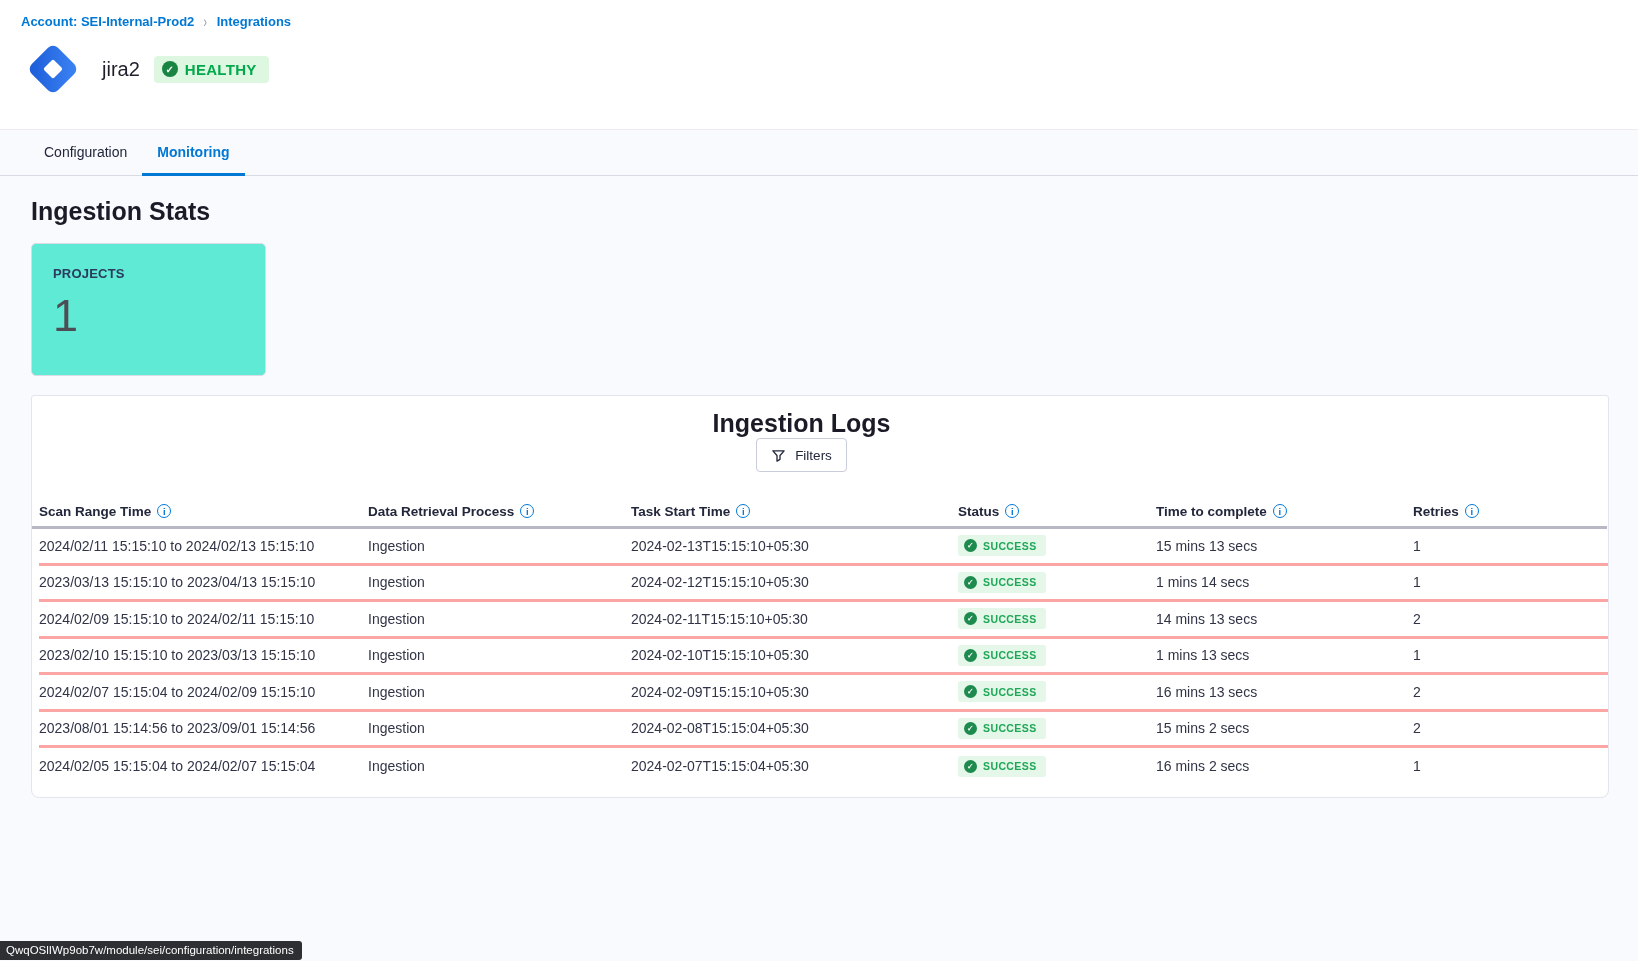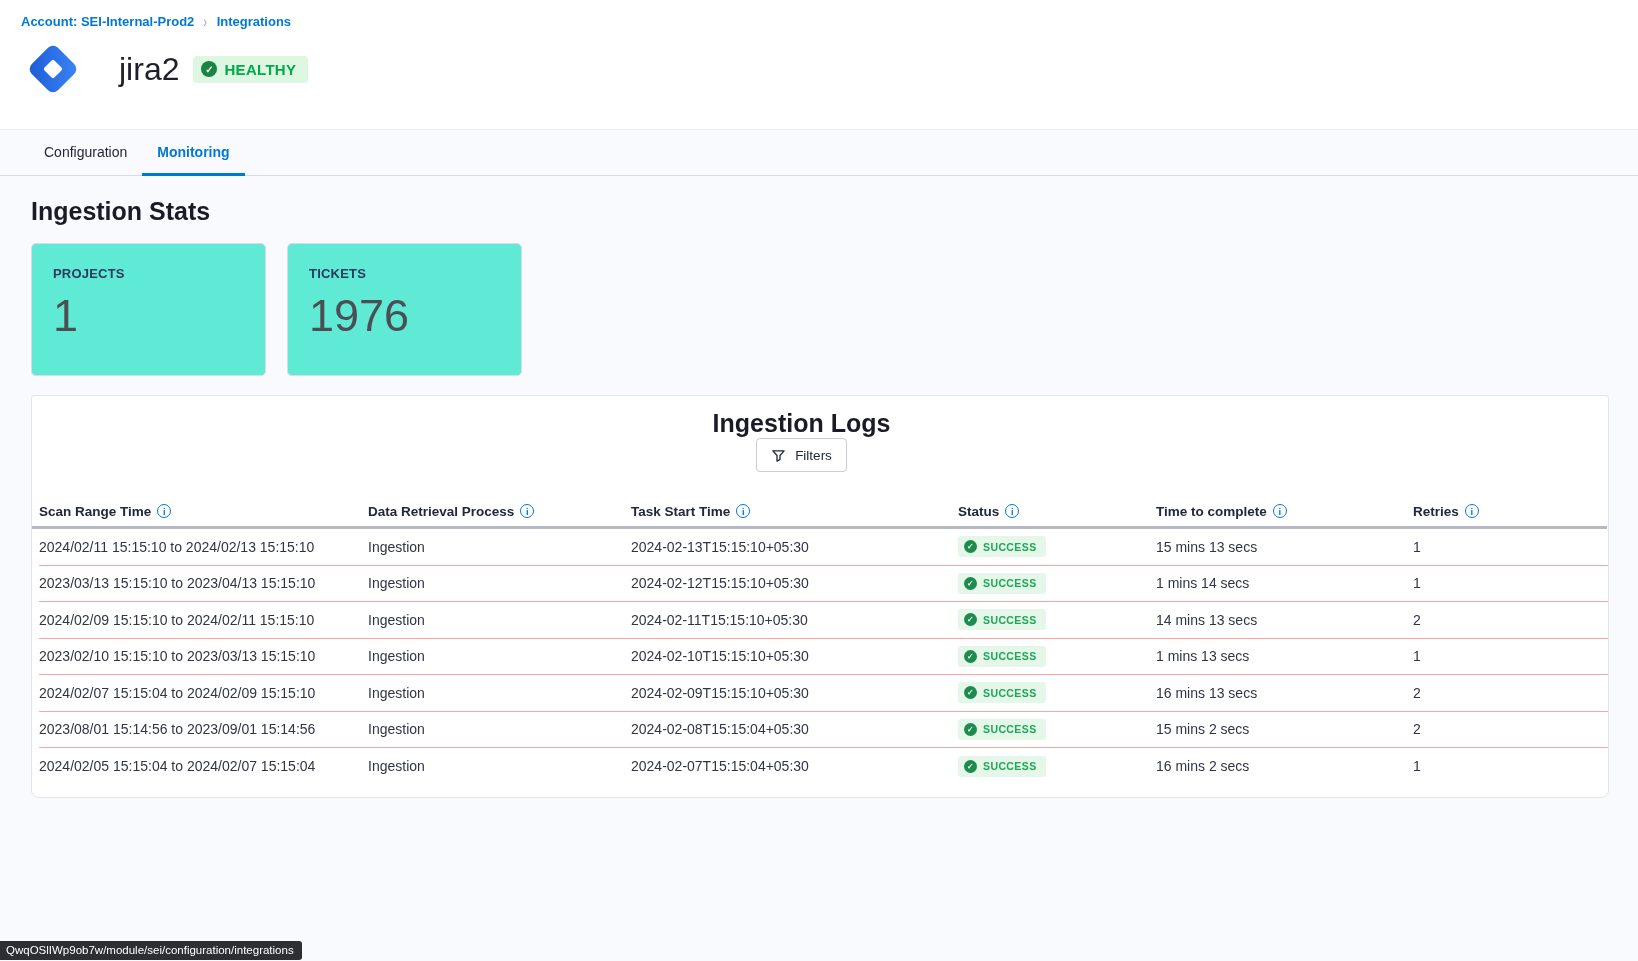--- a/index.html
+++ b/index.html
@@ -16,21 +16,21 @@
     background:#ffffff;
     height:130px;
     padding:14px 0 0 21px;
     border-bottom:1px solid #ececf2;
   }
   .breadcrumb { display:flex; align-items:flex-end; gap:9px; font-size:13px; font-weight:700; }
   .breadcrumb a { color:#0278d5; text-decoration:none; cursor:pointer; }
   .crumb-sep { color:#9a9bae; font-size:13px; font-weight:400; transform:scale(.8,1.2); }
   .title-row { display:flex; align-items:center; margin-top:8px; }
   .jira-logo { width:64px; height:64px; flex:0 0 auto; }
-  .integration-title { font-size:32px; font-weight:500; color:#1f1f2b; margin-left:34px; }
+  .integration-title { font-size:20px; font-weight:500; color:#1f1f2b; margin-left:17px; }
   .health-badge {
     display:inline-flex; align-items:center; gap:7px;
     background:#ddf7e0; border-radius:4px;
     padding:5px 12px 5px 8px; margin-left:14px;
     font-size:15px; font-weight:800; letter-spacing:.3px; color:#02a94c;
   }
   .check-circle {
     display:inline-flex; align-items:center; justify-content:center;
     border-radius:50%; background:#1a8442; color:#fff;
   }
@@ -91,21 +91,21 @@
     display:flex; align-items:center; gap:6px;
     font-size:13.5px; font-weight:700; color:#22273b;
   }
   .info-icon {
     width:14px; height:14px; border:1.4px solid #0278d5; border-radius:50%;
     color:#0278d5; font-size:9.5px; font-weight:700; font-style:normal;
     display:inline-flex; align-items:center; justify-content:center;
     cursor:pointer; flex:0 0 auto;
   }
   .tbl-divider { height:3px; background:#b7b8c3; margin-left:-7px; margin-right:1px; }
-  .tbl-body .tbl-row { height:36.5px; border-bottom:1px solid #fca5a5; font-size:14px; color:#303446; }
+  .tbl-body .tbl-row { height:36.5px; border-bottom:3px solid #fca5a5; font-size:14px; color:#303446; }
   .tbl-body .tbl-row:last-child { border-bottom:none; }
   .status-badge {
     display:inline-flex; align-items:center; gap:6px;
     background:#e4f7e8; border-radius:3px; padding:4px 9px 4px 6px;
     font-size:10.5px; font-weight:700; letter-spacing:.4px; color:#1fa758;
   }
   .status-badge .check-circle { background:#1d8a4e; }
 
   
   .footer-tooltip {
@@ -148,24 +148,20 @@
     <div class="tab">Configuration</div>
     <div class="tab active">Monitoring</div>
   </div>
 
 <h2 class="section-title stats-title">Ingestion Stats</h2>
 <div class="cards" id="stat-cards">
     <div class="stat-card">
       <div class="stat-label">PROJECTS</div>
       <div class="stat-value">1</div>
     </div>
-    <div class="stat-card">
-      <div class="stat-label">TICKETS</div>
-      <div class="stat-value">1976</div>
-    </div>
   </div>
 
 <section class="logs-card">
   <div class="logs-head">
     <h2 class="section-title">Ingestion Logs</h2>
     <button class="filters-btn">
       <svg width="15" height="15" viewBox="0 0 16 16" fill="none" stroke="#22273b" stroke-width="1.4" stroke-linejoin="round">
         <path d="M2 3h12l-4.4 5v4.2L6.4 14V8z"></path>
       </svg>
       <span>Filters</span>

